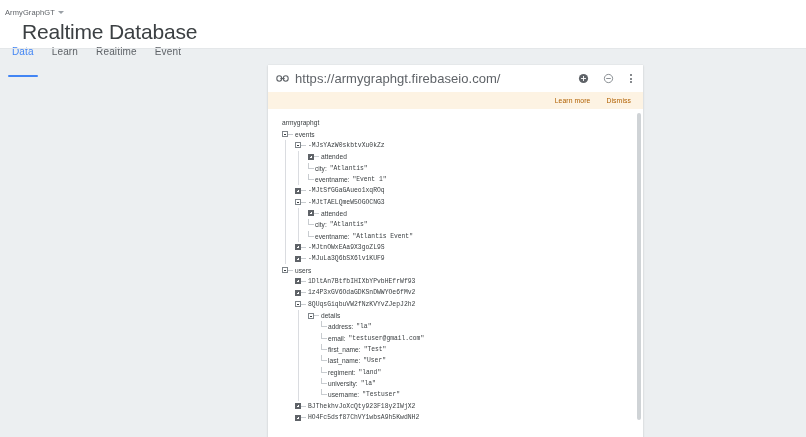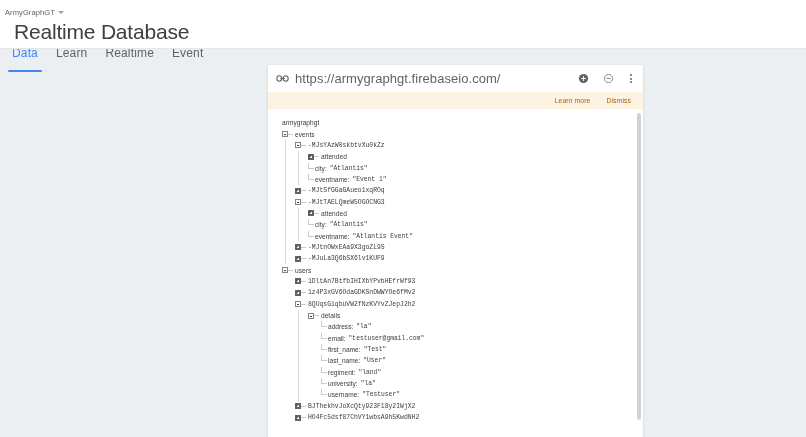--- a/index.html
+++ b/index.html
@@ -39,37 +39,37 @@
     width: 0; height: 0;
     border-left: 3px solid transparent;
     border-right: 3px solid transparent;
     border-top: 3.5px solid #9aa0a6;
     margin-top: 1px;
   }
   .page-title {
     font-size: 21px;
     color: #3c4043;
     font-weight: 400;
-    padding-left: 14px;
+    padding-left: 22px;
     margin: 2px 0 0 0;
     letter-spacing: -.2px;
     line-height: 24px;
   }
   .tabs {
     display: flex;
     gap: 0;
     padding-left: 3px;
     margin-top: 2px;
     height: 14px;
     align-items: flex-start;
   }
   .tab {
-    font-size: 12px;
+    font-size: 10px;
     color: #5f6368;
-    padding: 0 9px 12px 9px;
+    padding: 0 9px 20px 9px;
     letter-spacing: .15px;
     position: relative;
     cursor: pointer;
     white-space: nowrap;
   }
   .tab.active {
     color: #4285f4;
     font-weight: 500;
   }
   .tab.active::after {

